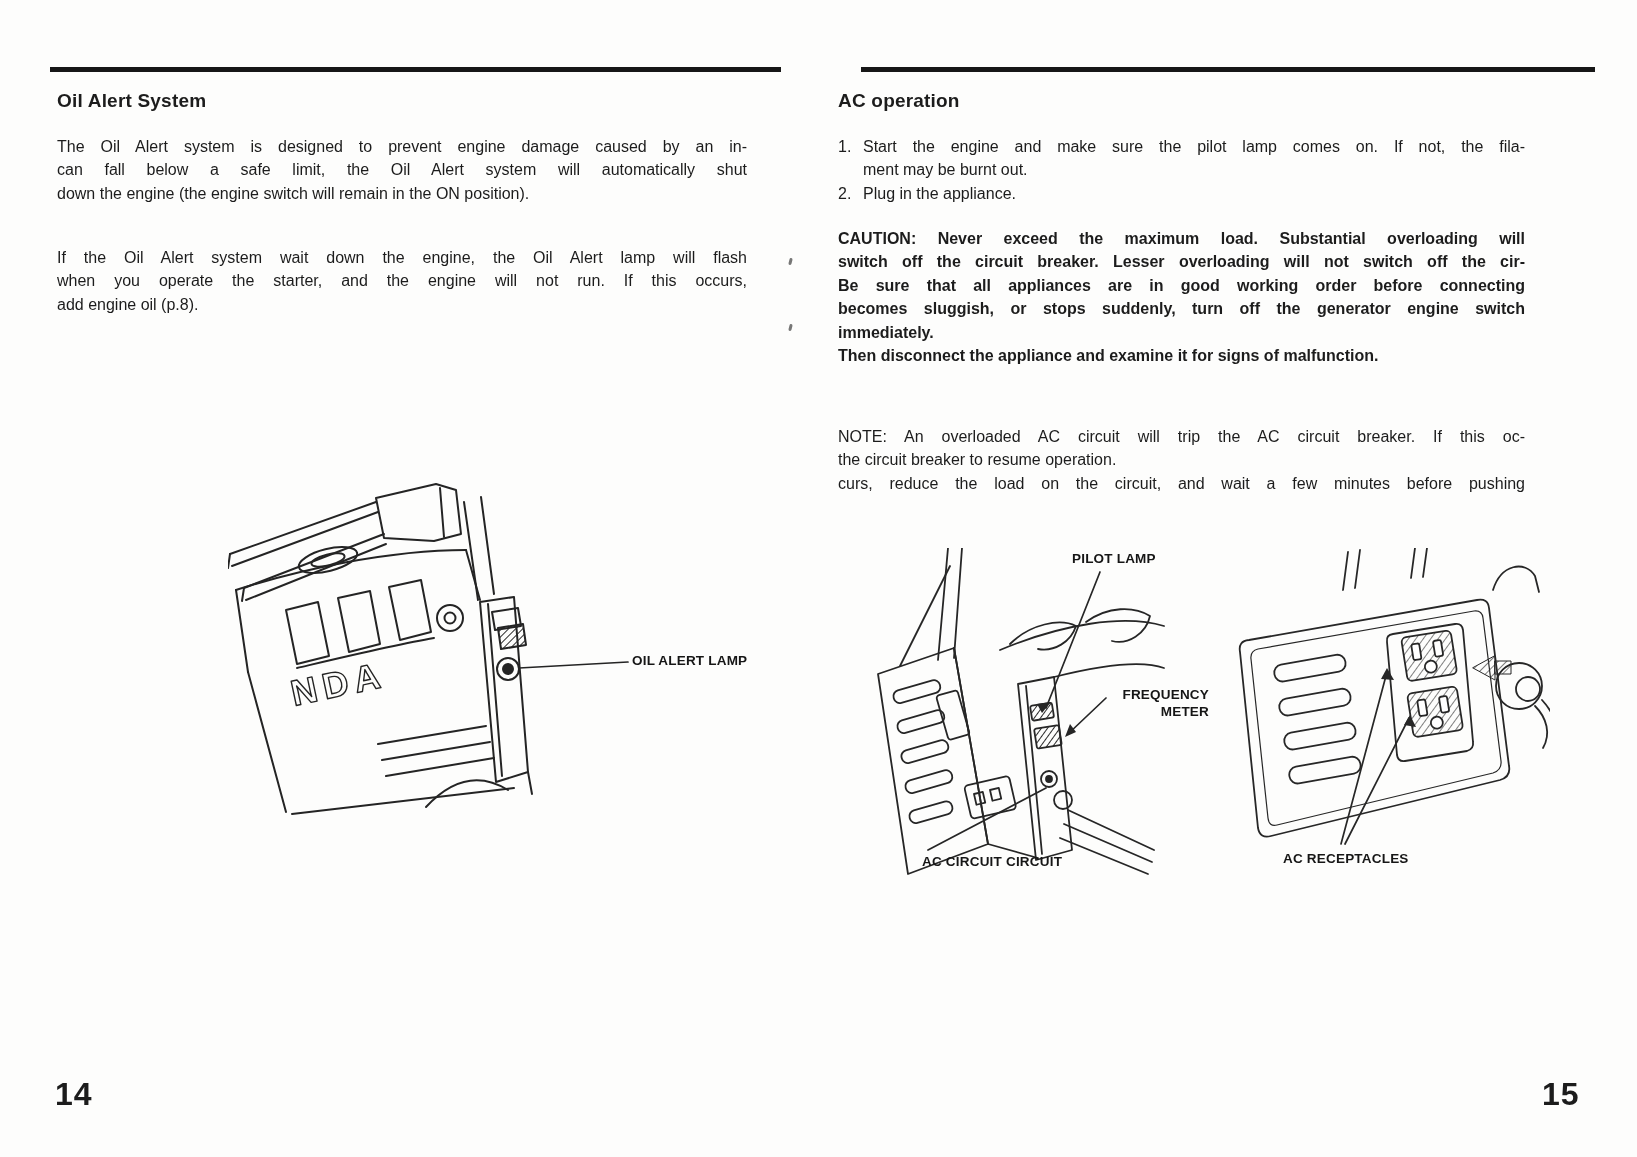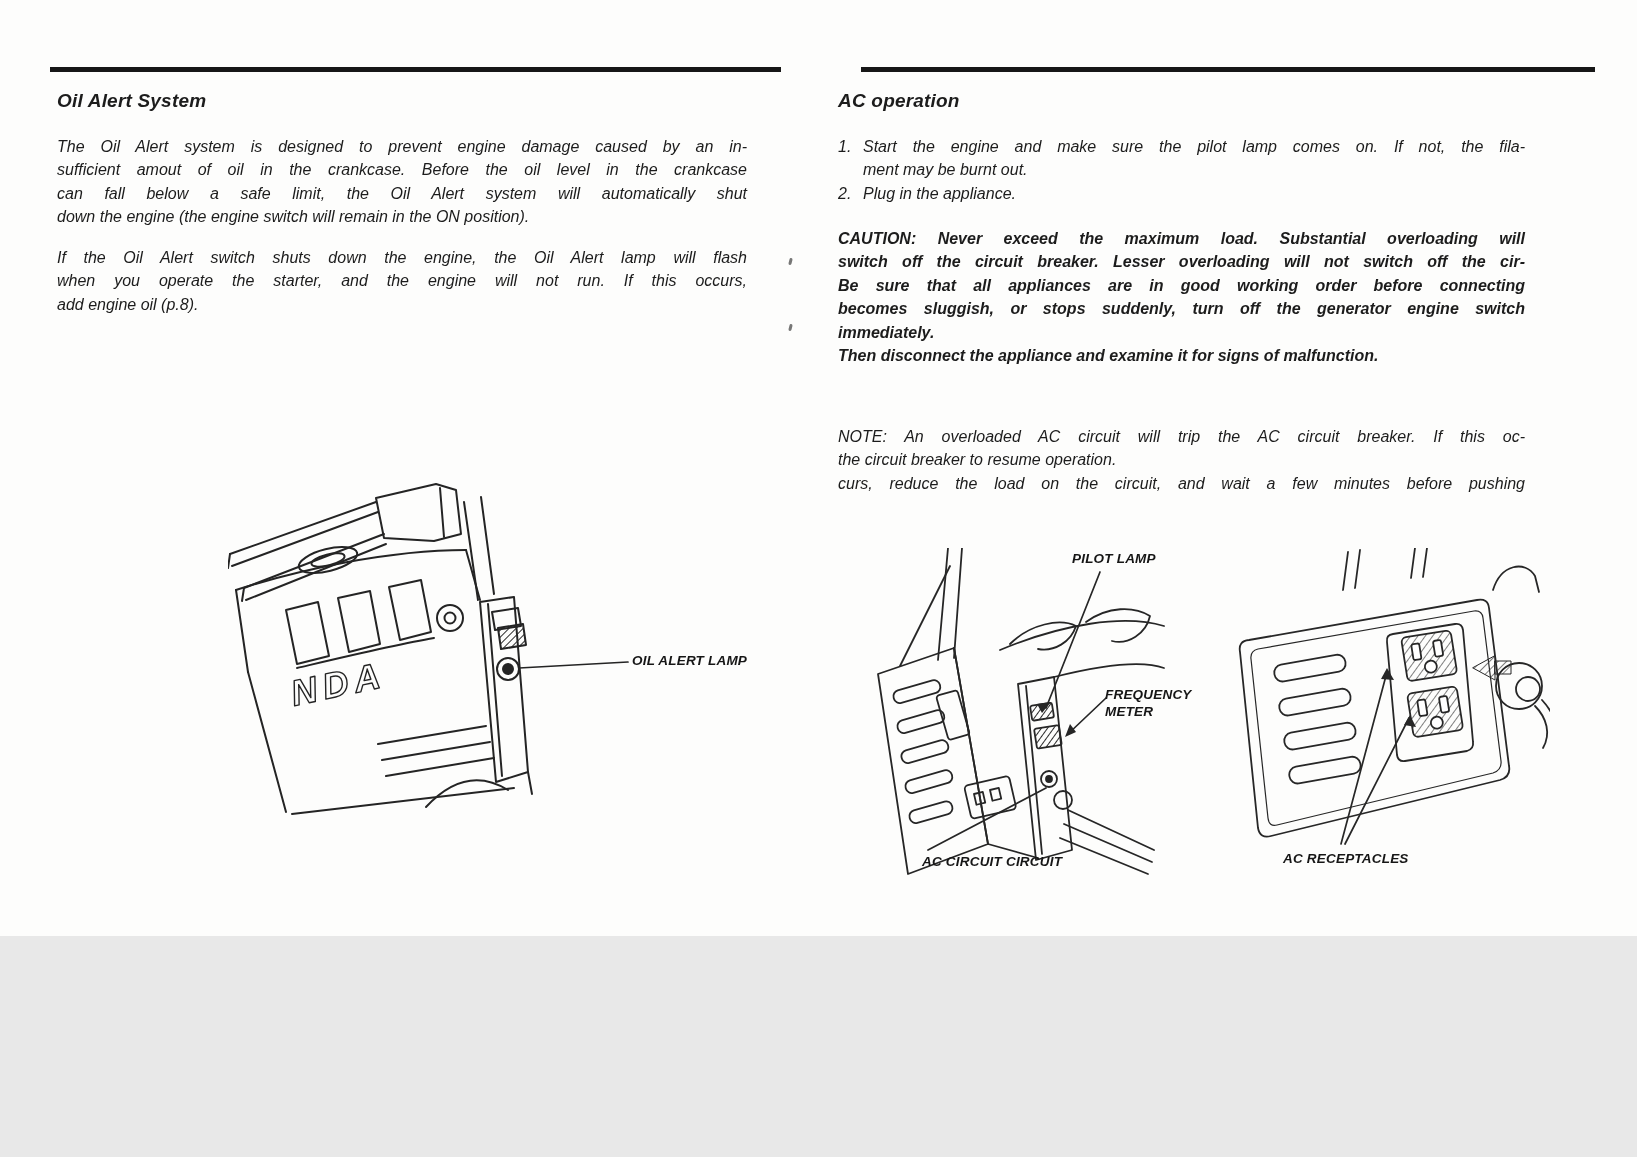--- a/index.html
+++ b/index.html
@@ -1,53 +1,52 @@
 <!DOCTYPE html>
 <html><head>
 <meta charset="utf-8">
 <style>
   html,body{margin:0;padding:0;background:#e8e8e8;}
   .canvas{
-    position:relative;width:1637px;height:936px;margin:0 auto;
+    position:relative;width:1637px;height:1157px;margin:0 auto;
     background:#fdfdfc;overflow:hidden;
-    font-family:"Liberation Sans", sans-serif;color:#1c1c1c;font-style:italic;
+    font-family:"Liberation Sans", sans-serif;color:#1c1c1c;
   }
   .rule{position:absolute;background:#171717;height:5px;}
   .title{position:absolute;font-size:19px;font-weight:700;letter-spacing:.2px;white-space:nowrap;}
   .block{position:absolute;font-size:16px;line-height:23.4px;}
   .block .line{text-align:left;}
   .block .line.just{text-align:justify;text-align-last:justify;}
   .bold{font-weight:700;}
   .step{position:relative;padding-left:25px;}
   .step .marker{position:absolute;left:0;top:0;}
-  .figlabel{position:absolute;font-size:13.5px;font-weight:700;letter-spacing:.2px;white-space:nowrap;color:#161616;}
+  .figlabel{position:absolute;font-size:13.5px;font-weight:700;letter-spacing:.2px;white-space:nowrap;color:#161616;text-align:right;}
   .figlabel.wrap{white-space:normal;width:104px;line-height:17px;}
   .pagenum{position:absolute;font-size:32px;font-weight:700;letter-spacing:1px;}
   .fig{position:absolute;}
   .fig svg{display:block;}
   .speck{position:absolute;width:3px;height:7px;background:#4a4a4a;border-radius:2px;transform:rotate(14deg);opacity:.75;}
 </style>
 </head>
 <body>
 
 <div class="canvas">
 
   <div class="rule" style="left:50px;top:67px;width:731px;"></div>
 
   <div class="title" style="left:57px;top:90px;">Oil Alert System</div>
 
   <div class="block" style="left:57px;top:135px;width:690px;">
       <div class="line just">The Oil Alert system is designed to prevent engine damage caused by an in-</div>
-      <div class="line just">sufficient amout of oil in the crankcase. Before the oil level in the crankcase</div>
       <div class="line just">can fall below a safe limit, the Oil Alert system will automatically shut</div>
       <div class="line">down the engine (the engine switch will remain in the ON position).</div>
     </div>
 
   <div class="block" style="left:57px;top:246px;width:690px;">
-      <div class="line just">If the Oil Alert switch shuts down the engine, the Oil Alert lamp will flash</div>
+      <div class="line just">If the Oil Alert system wait down the engine, the Oil Alert lamp will flash</div>
       <div class="line just">when you operate the starter, and the engine will not run. If this occurs,</div>
       <div class="line">add engine oil (p.8).</div>
     </div>
 
   <div class="fig" style="left:228px;top:442px;width:545px;height:405px;">
     <svg width="545" height="405" viewBox="0 0 545 405">
       <defs>
         <pattern id="hL" patternUnits="userSpaceOnUse" width="5" height="5" patternTransform="rotate(45)">
           <line x1="0" y1="0" x2="0" y2="5" stroke="#2b2b2b" stroke-width="2"></line>
         </pattern>

